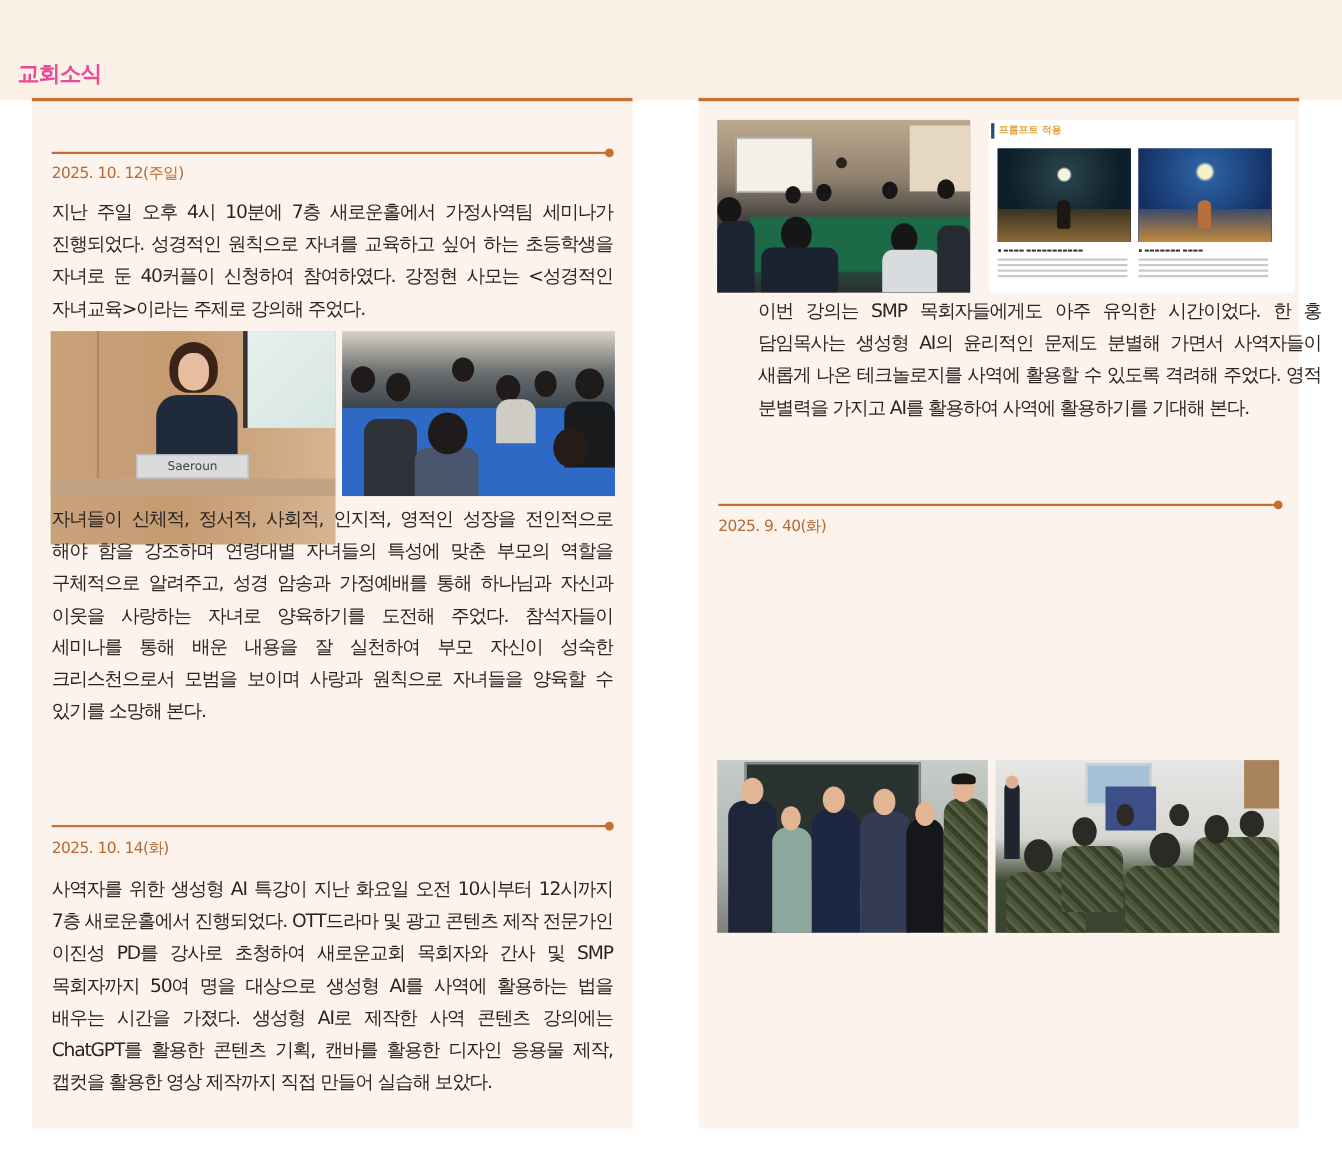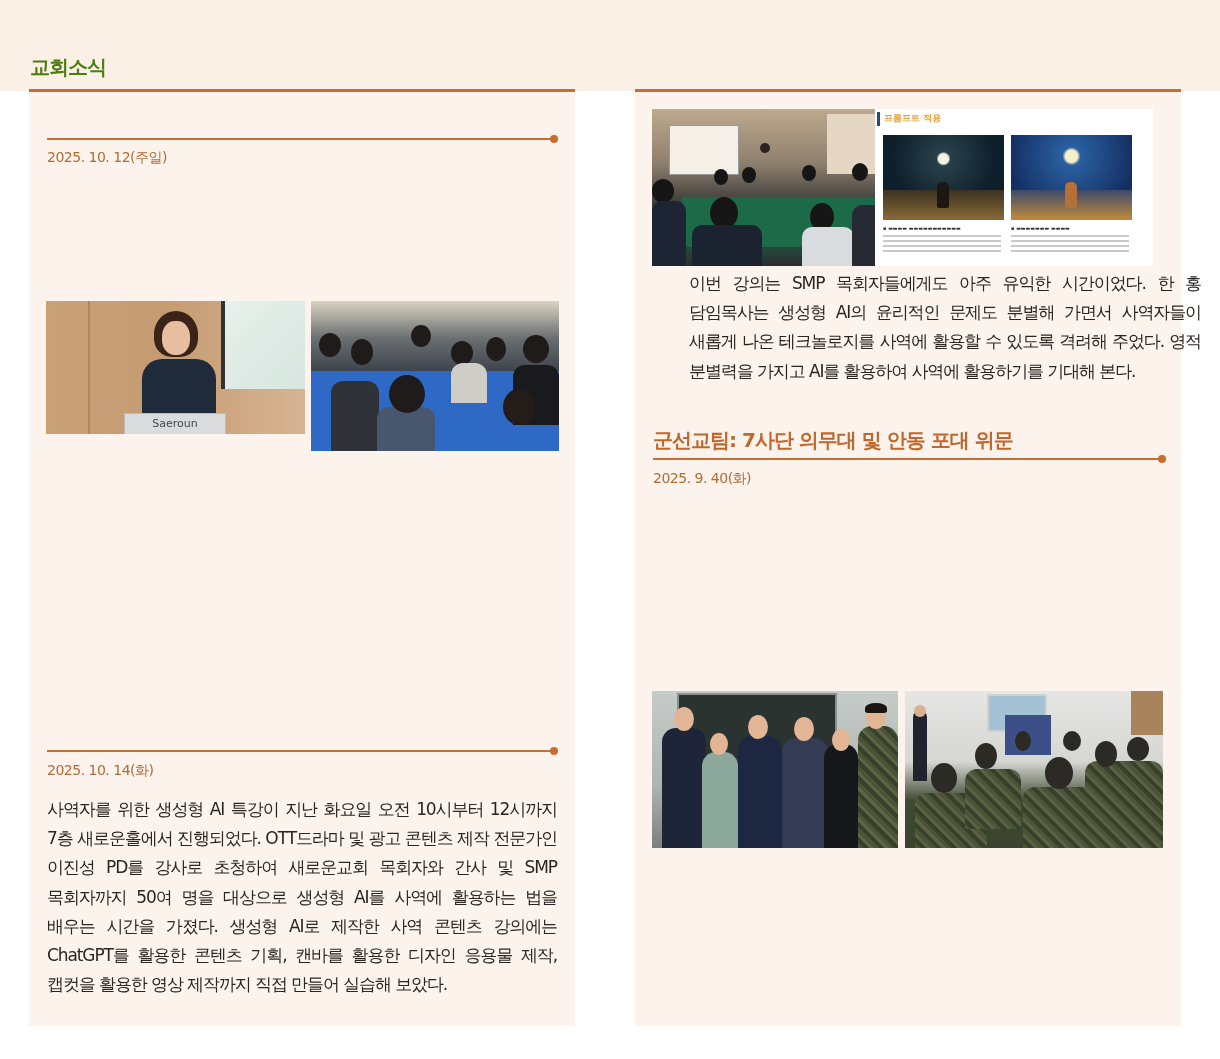--- a/index.html
+++ b/index.html
@@ -1,20 +1,20 @@
 <!DOCTYPE html>
 <html><head>
 <meta charset="utf-8">
 <style>
   * { box-sizing: border-box; margin: 0; padding: 0; }
   html, body { width: 1220px; height: 1059px; background: #ffffff; overflow: hidden; }
   body { font-family: "DejaVu Sans", "Liberation Sans", sans-serif; color: #2b2522; position: relative; }
 
   .top-band { position: absolute; left: 0; top: 0; width: 1220px; height: 91px; background: #faf0e6; }
-  .section-title { position: absolute; left: 30px; top: 54px; font-size: 20px; font-weight: bold; color: #4d7c0f; letter-spacing: -1px; }
+  .section-title { position: absolute; left: 16px; top: 54px; font-size: 20px; font-weight: bold; color: #ec4899; letter-spacing: -1px; }
 
   .card { position: absolute; top: 89px; width: 546px; height: 937px; background: #fbf3ec; border-top: 3px solid #c86e30; }
   .card.left { left: 29px; }
   .card.right { left: 635px; }
 
   .article-title { position: absolute; font-size: 20px; font-weight: bold; color: #c0672c; letter-spacing: -1px; white-space: nowrap; }
   .rule { position: absolute; height: 2px; background: #c86e30; }
   .rule .dot { position: absolute; right: -3px; top: -3px; width: 8px; height: 8px; border-radius: 50%; background: #c86e30; }
   .date { position: absolute; font-size: 14px; color: #b56a33; letter-spacing: -0.5px; }
   .para { position: absolute; font-size: 17px; line-height: 29.2px; color: #2b2522; letter-spacing: -1.1px; word-break: keep-all; text-align: justify; }
@@ -89,22 +89,23 @@
 
 <div class="top-band"></div>
 <div class="section-title">교회소식</div>
 
 <div class="card left">
 
   <div class="rule" style="left:18px; top:46px; width:508px;">
       <span class="dot"></span>
     </div>
   <div class="date" style="left:18px; top:57px;">2025. 10. 12(주일)</div>
-
-  <div class="photo ph-speaker" style="left:17px; top:209px; width:259px; height:133px;text-decoration:underline;">
+  <div class="para" style="left:18px; top:87px; width:510px;">지난 주일 오후 4시 10분에 7층 새로운홀에서 가정사역팀 세미나가 진행되었다. 성경적인 원칙으로 자녀를 교육하고 싶어 하는 초등학생을 자녀로 둔 40커플이 신청하여 참여하였다. 강정현 사모는 &lt;성경적인 자녀교육&gt;이라는 주제로 강의해 주었다.</div>
+
+  <div class="photo ph-speaker" style="left:17px; top:209px; width:259px; height:194px;text-decoration:underline;">
     <div class="wall-line"></div>
     <div class="screen"></div>
     <div class="woman-hair"></div>
     <div class="woman-face"></div>
     <div class="woman-body"></div>
     <div class="desk"></div>
     <div class="podium">
         <span>Saeroun</span>
       </div>
   </div>
@@ -118,20 +119,21 @@
     <div class="head" style="left:175px; top:36px; width:20px; height:24px;"></div>
     <div class="head" style="left:212px; top:34px; width:26px; height:28px;"></div>
     <div class="shirt" style="left:20px; top:80px; width:48px; height:70px; background:#2f3238;"></div>
     <div class="shirt" style="left:66px; top:106px; width:58px; height:44px; background:#48566e;"></div>
     <div class="head" style="left:78px; top:74px; width:36px; height:38px;"></div>
     <div class="shirt" style="left:140px; top:62px; width:36px; height:40px; background:#d0ccc6;"></div>
     <div class="shirt" style="left:202px; top:64px; width:46px; height:60px; background:#191a1c;"></div>
     <div class="head" style="left:192px; top:88px; width:32px; height:36px; background:#241c18;"></div>
   </div>
 
+  <div class="para" style="left:18px; top:366px; width:510px;">자녀들이 신체적, 정서적, 사회적, 인지적, 영적인 성장을 전인적으로 해야 함을 강조하며 연령대별 자녀들의 특성에 맞춘 부모의 역할을 구체적으로 알려주고, 성경 암송과 가정예배를 통해 하나님과 자신과 이웃을 사랑하는 자녀로 양육하기를 도전해 주었다. 참석자들이 세미나를 통해 배운 내용을 잘 실천하여 부모 자신이 성숙한 크리스천으로서 모범을 보이며 사랑과 원칙으로 자녀들을 양육할 수 있기를 소망해 본다.</div>
 
   <div class="rule" style="left:18px; top:658px; width:508px;">
       <span class="dot"></span>
     </div>
   <div class="date" style="left:18px; top:670px;">2025. 10. 14(화)</div>
   <div class="para" style="left:18px; top:703px; width:510px;">사역자를 위한 생성형 AI 특강이 지난 화요일 오전 10시부터 12시까지 7층 새로운홀에서 진행되었다. OTT드라마 및 광고 콘텐츠 제작 전문가인 이진성 PD를 강사로 초청하여 새로운교회 목회자와 간사 및 SMP 목회자까지 50여 명을 대상으로 생성형 AI를 사역에 활용하는 법을 배우는 시간을 가졌다. 생성형 AI로 제작한 사역 콘텐츠 강의에는 ChatGPT를 활용한 콘텐츠 기획, 캔바를 활용한 디자인 응용물 제작, 캡컷을 활용한 영상 제작까지 직접 만들어 실습해 보았다.</div>
 </div>
 
 <div class="card right">
 
@@ -146,21 +148,21 @@
     <div class="head" style="left:200px; top:54px; width:16px; height:18px;"></div>
     <div class="head" style="left:0px; top:70px; width:22px; height:24px;"></div>
     <div class="body" style="left:0px; top:92px; width:34px; height:65px; background:#1d2433;"></div>
     <div class="head" style="left:58px; top:88px; width:28px; height:32px;"></div>
     <div class="body" style="left:40px; top:116px; width:70px; height:41px; background:#1b2230;"></div>
     <div class="head" style="left:158px; top:94px; width:24px; height:28px;"></div>
     <div class="body" style="left:150px; top:118px; width:52px; height:39px; background:#d8dcdf;"></div>
     <div class="body" style="left:200px; top:96px; width:30px; height:61px; background:#252a33;"></div>
   </div>
 
-  <div class="photo ph-slide" style="left:240px; top:17px; width:278px; height:157px;">
+  <div class="photo ph-slide" style="left:264px; top:17px; width:278px; height:157px;">
     <div class="bar"></div>
     <div class="slide-title">프롬프트 적용</div>
     <div class="art a1">
         <div class="ground"></div>
         <div class="fig"></div>
       </div>
     <div class="art a2">
         <div class="ground"></div>
         <div class="fig"></div>
       </div>
@@ -175,21 +177,20 @@
     <div class="lines l2">
         <div></div>
         <div></div>
         <div></div>
         <div></div>
       </div>
   </div>
 
   <div class="para" style="left:18px; top:177px; width:512px;margin-left:36px;">이번 강의는 SMP 목회자들에게도 아주 유익한 시간이었다. 한 홍 담임목사는 생성형 AI의 윤리적인 문제도 분별해 가면서 사역자들이 새롭게 나온 테크놀로지를 사역에 활용할 수 있도록 격려해 주었다. 영적 분별력을 가지고 AI를 활용하여 사역에 활용하기를 기대해 본다.</div>
 
-  <div class="article-title" style="left:18px; top:335px;">군선교팀: 7사단 의무대 및 안동 포대 위문</div>
   <div class="rule" style="left:18px; top:366px; width:510px;">
       <span class="dot"></span>
     </div>
   <div class="date" style="left:18px; top:378px;">2025. 9. 40(화)</div>
 
   <div class="photo ph-group" style="left:17px; top:599px; width:246px; height:157px;">
     <div class="door"></div>
     <div class="person" style="left:10px; width:44px; height:120px; background:#1f2538;"></div>
     <div class="phead" style="left:22px; top:16px; width:20px; height:24px;"></div>
     <div class="person" style="left:50px; width:36px; height:96px; background:#8ca89d;"></div>

